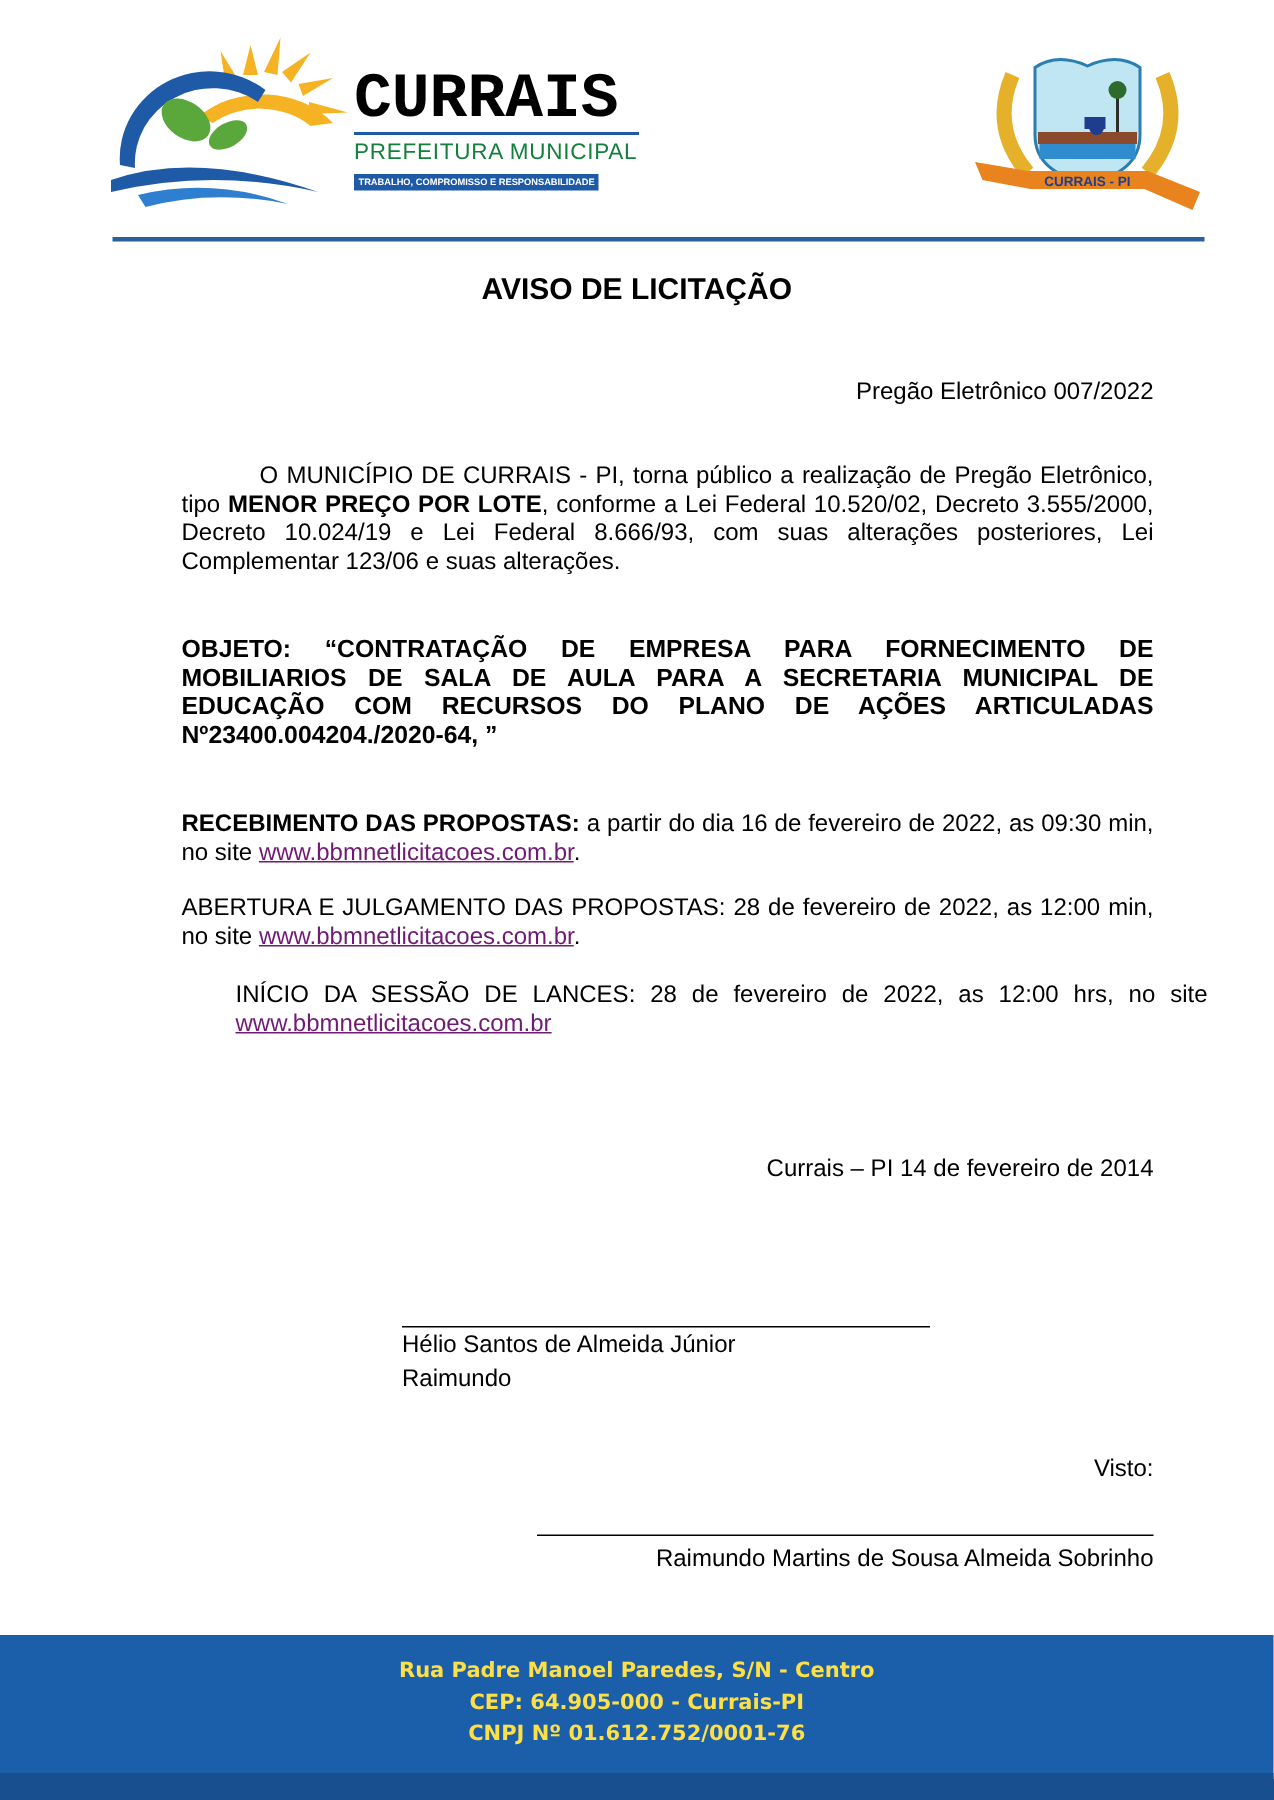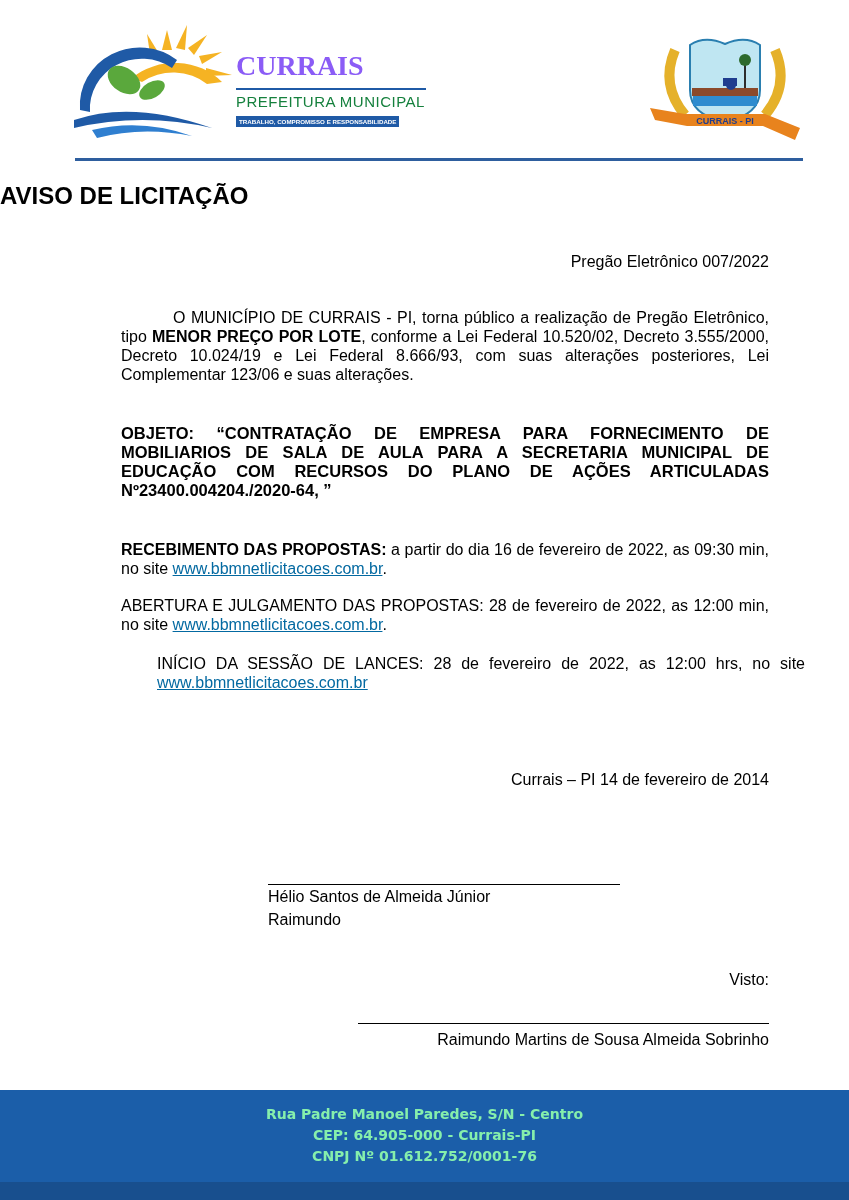--- a/index.html
+++ b/index.html
@@ -1,36 +1,36 @@
 <!DOCTYPE html>
 <html><head>
 <meta charset="utf-8">
 <style>
   html, body { margin:0; padding:0; }
   body { width:849px; height:1200px; background:#fff; position:relative; overflow:hidden;
          font-family:"Liberation Sans", sans-serif; color:#000; }
   .logo-left { position:absolute; left:72px; top:20px; width:360px; height:120px; }
   .brand { position:absolute; left:236px; top:46px; }
-  .brand-name { font-family:Liberation Serif, serif; font-weight:bold; font-size:28px; color:#8b5cf6; letter-spacing:0px; line-height:40px; }
+  .brand-name { font-family:Liberation Mono, monospace; font-weight:bold; font-size:42px; color:#000000; letter-spacing:0px; line-height:40px; }
   .brand-rule { width:190px; height:2px; background:#1f5aa6; margin-top:2px; }
   .brand-sub { font-size:15px; color:#15803d; letter-spacing:0.5px; margin-top:4px; line-height:16px; }
   .brand-tag { background:#1f5aa6; color:#fff; font-size:6.2px; font-weight:bold; padding:2px 3px; margin-top:3px; display:inline-block; white-space:nowrap; }
   .crest { position:absolute; left:645px; top:30px; width:160px; height:115px; }
   .header-rule { position:absolute; left:75px; top:158px; width:728px; height:3px; background:#2e5e9e; }
-  .title { position:absolute; left:0; width:849px; top:182px; font-weight:bold; font-size:24px; }
+  .title { position:absolute; left:0; width:849px; top:182px; text-align:center; font-weight:bold; font-size:20px; }
   .content { position:absolute; left:121px; width:648px; font-size:16px; line-height:19px; }
   .right { text-align:right; }
   .just { text-align:justify; }
   .indent { text-indent:52px; }
-  a.lnk { color:#0369a1; text-decoration:underline; }
+  a.lnk { color:#701a75; text-decoration:underline; }
   .sigline { position:absolute; height:1px; background:#000; }
   .center-text { position:absolute; font-size:16px; }
   .footer { position:absolute; left:0; top:1090px; width:849px; height:110px; background:#1b5ea9; }
   .footer-bottom { position:absolute; left:0; bottom:0; width:849px; height:18px; background:#184f8e; }
-  .footer-text { position:absolute; left:0; width:849px; top:14px; text-align:center; color:#86efac; font-family:"DejaVu Sans", sans-serif; font-weight:bold; font-size:14px; line-height:21px; }
+  .footer-text { position:absolute; left:0; width:849px; top:14px; text-align:center; color:#fde047; font-family:"DejaVu Sans", sans-serif; font-weight:bold; font-size:14px; line-height:21px; }
 </style>
 </head>
 <body>
 
 <div class="logo-left">
   <svg width="170" height="120" viewBox="0 0 170 120" style="position:absolute;left:0;top:0;">
 
     <g fill="#f5b323">
       <polygon points="95,10 100,30 90,30"></polygon>
       <polygon points="115,5 113,30 104,28"></polygon>

